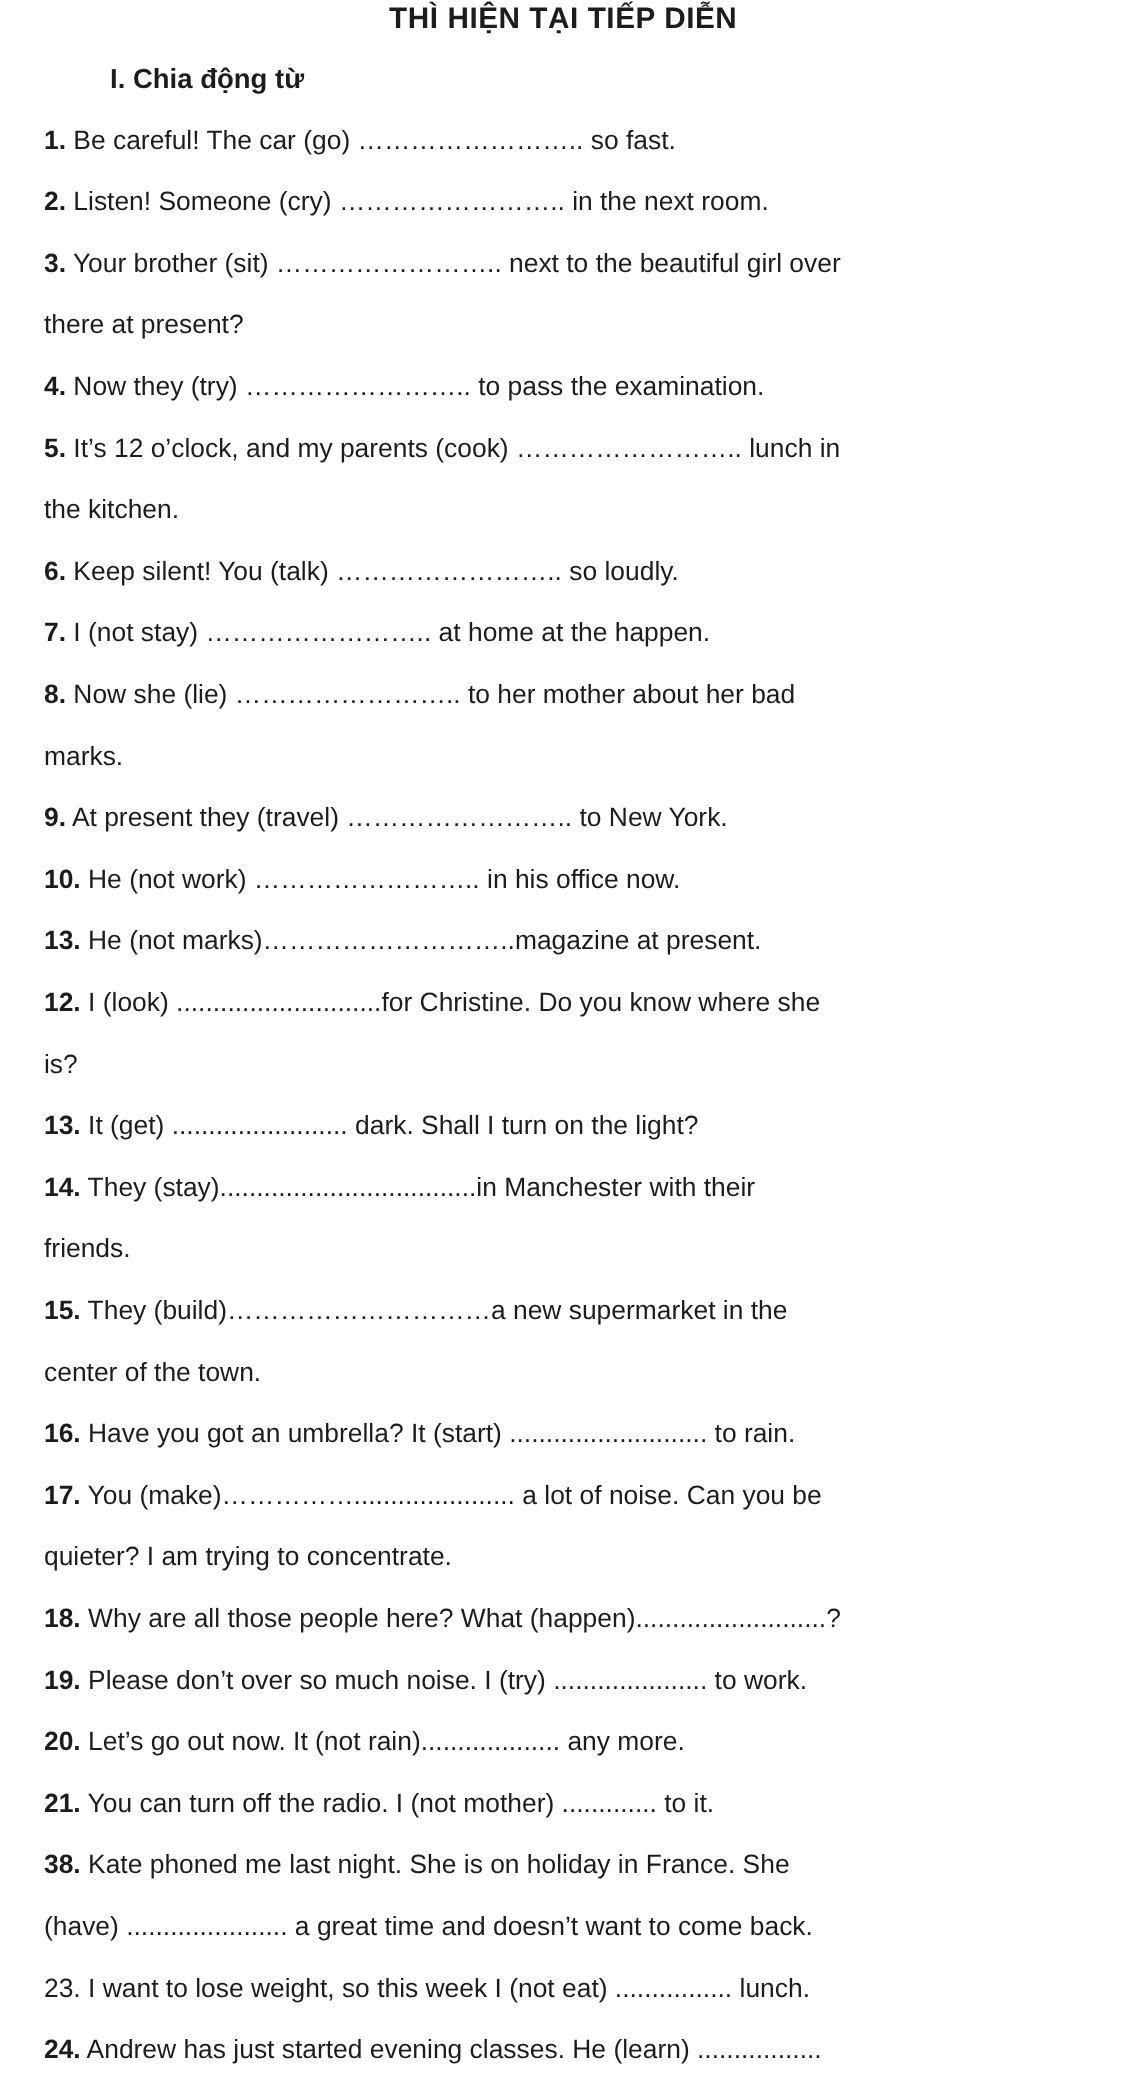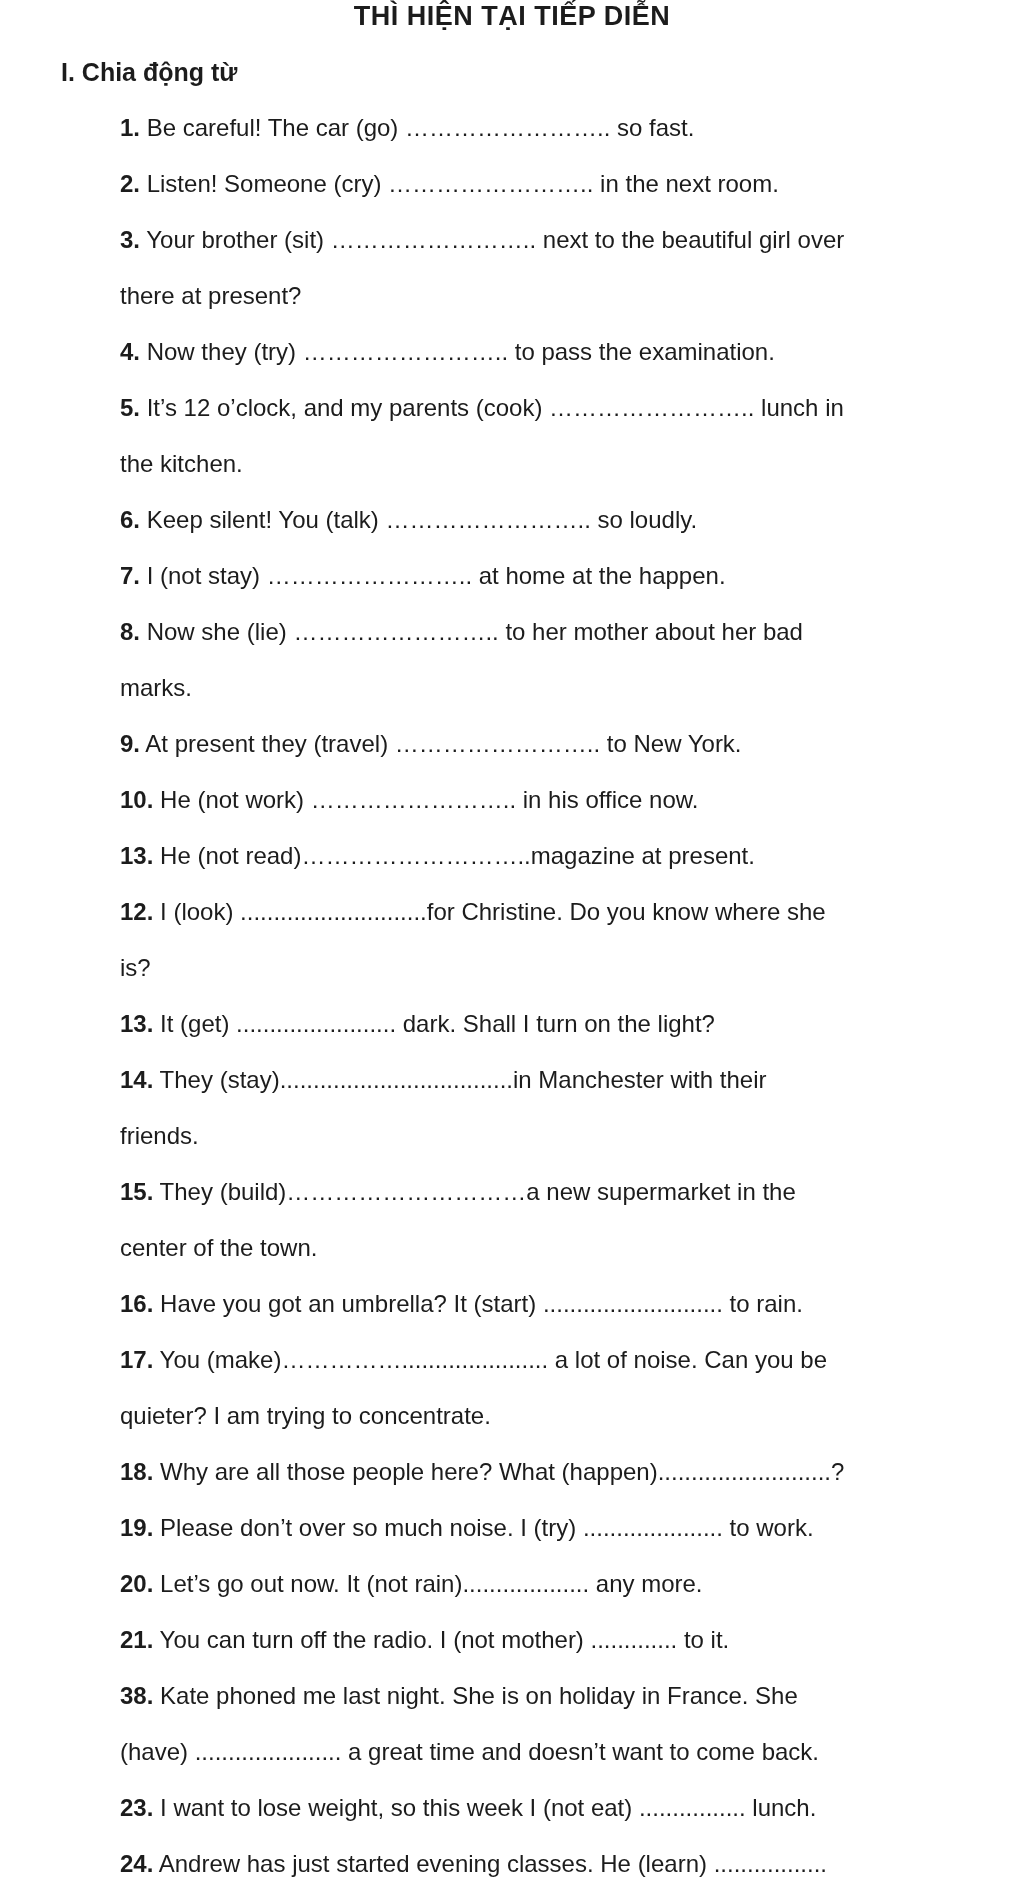--- a/index.html
+++ b/index.html
@@ -25,35 +25,35 @@
     text-align: center;
     font-size: 27px;
     font-weight: 700;
     letter-spacing: 0.5px;
     white-space: nowrap;
   }
   .section-heading {
     height: 56px;
     line-height: 56px;
     margin: 0;
-    padding-left: 61px;
+    padding-left: 100px;
     font-size: 25px;
     font-weight: 700;
     white-space: nowrap;
   }
   .line {
     height: 56px;
     line-height: 56px;
-    padding-left: 120px;
+    padding-left: 40px;
     font-size: 24px;
     font-weight: 400;
     white-space: nowrap;
   }
   .num {
-    font-weight: 700;
+    font-weight: 400;
   }
   .num.bold {
     font-weight: 700;
   }
 </style>
 </head>
 <body>
 
 <div class="page">
   <h1 class="title">THÌ HIỆN TẠI TIẾP DIỄN</h1>
@@ -65,21 +65,21 @@
       <div class="line">there at present?</div>
       <div class="line"><span class="num bold">4.</span> <span>Now they (try) …………………….. to pass the examination.</span></div>
       <div class="line"><span class="num bold">5.</span> <span>It’s 12 o’clock, and my parents (cook) …………………….. lunch in</span></div>
       <div class="line">the kitchen.</div>
       <div class="line"><span class="num bold">6.</span> <span>Keep silent! You (talk) …………………….. so loudly.</span></div>
       <div class="line"><span class="num bold">7.</span> <span>I (not stay) …………………….. at home at the happen.</span></div>
       <div class="line"><span class="num bold">8.</span> <span>Now she (lie) …………………….. to her mother about her bad</span></div>
       <div class="line">marks.</div>
       <div class="line"><span class="num bold">9.</span> <span>At present they (travel) …………………….. to New York.</span></div>
       <div class="line"><span class="num bold">10.</span> <span>He (not work) …………………….. in his office now.</span></div>
-      <div class="line"><span class="num bold">13.</span> <span>He (not read)………………………..magazine at present.</span></div>
+      <div class="line"><span class="num bold">13.</span> <span>He (not marks)………………………..magazine at present.</span></div>
       <div class="line"><span class="num bold">12.</span> <span>I (look) ............................for Christine. Do you know where she</span></div>
       <div class="line">is?</div>
       <div class="line"><span class="num bold">13.</span> <span>It (get) ........................ dark. Shall I turn on the light?</span></div>
       <div class="line"><span class="num bold">14.</span> <span>They (stay)...................................in Manchester with their</span></div>
       <div class="line">friends.</div>
       <div class="line"><span class="num bold">15.</span> <span>They (build)…………………………a new supermarket in the</span></div>
       <div class="line">center of the town.</div>
       <div class="line"><span class="num bold">16.</span> <span>Have you got an umbrella? It (start) ........................... to rain.</span></div>
       <div class="line"><span class="num bold">17.</span> <span>You (make)……………...................... a lot of noise. Can you be</span></div>
       <div class="line">quieter? I am trying to concentrate.</div>

